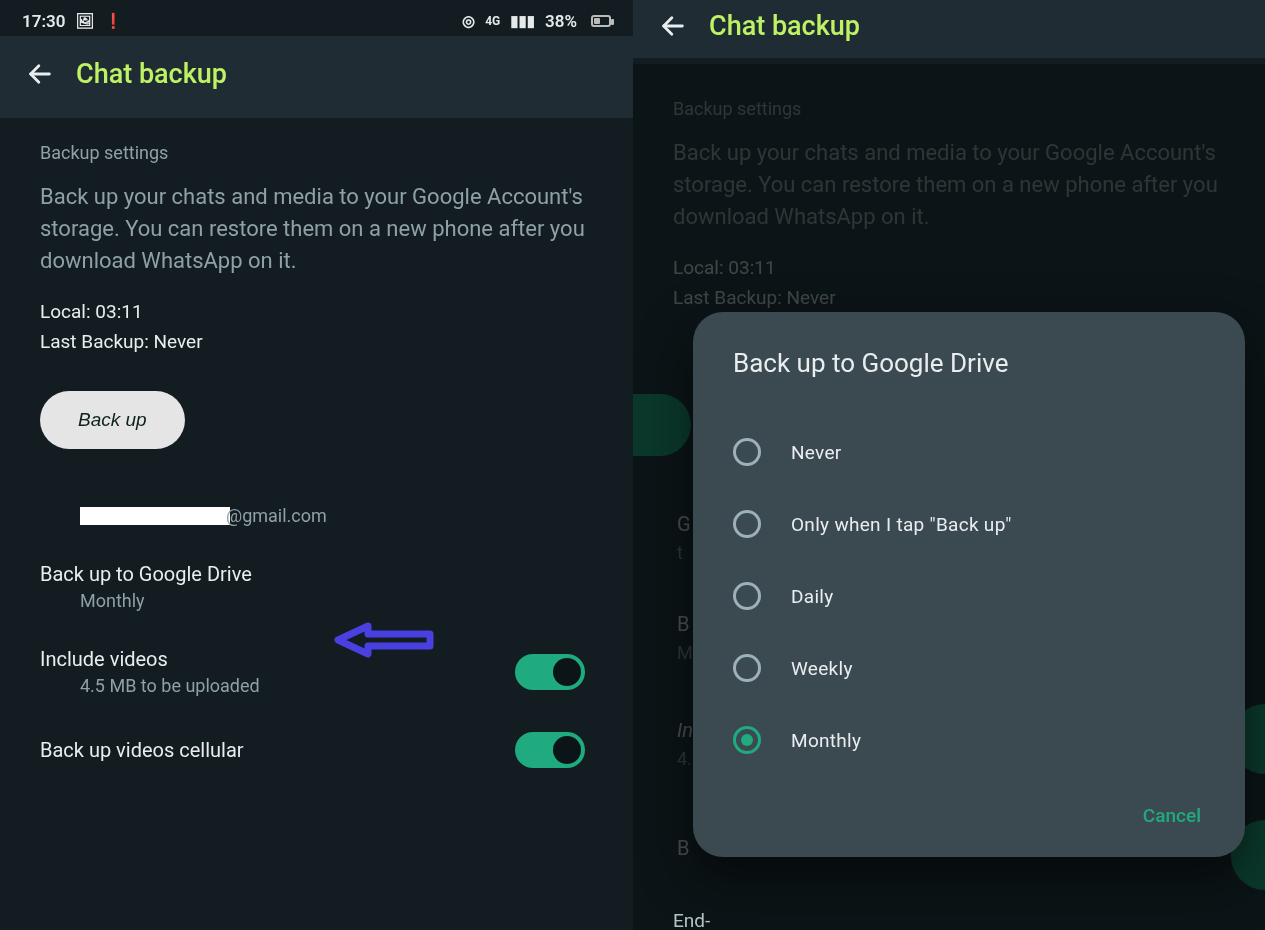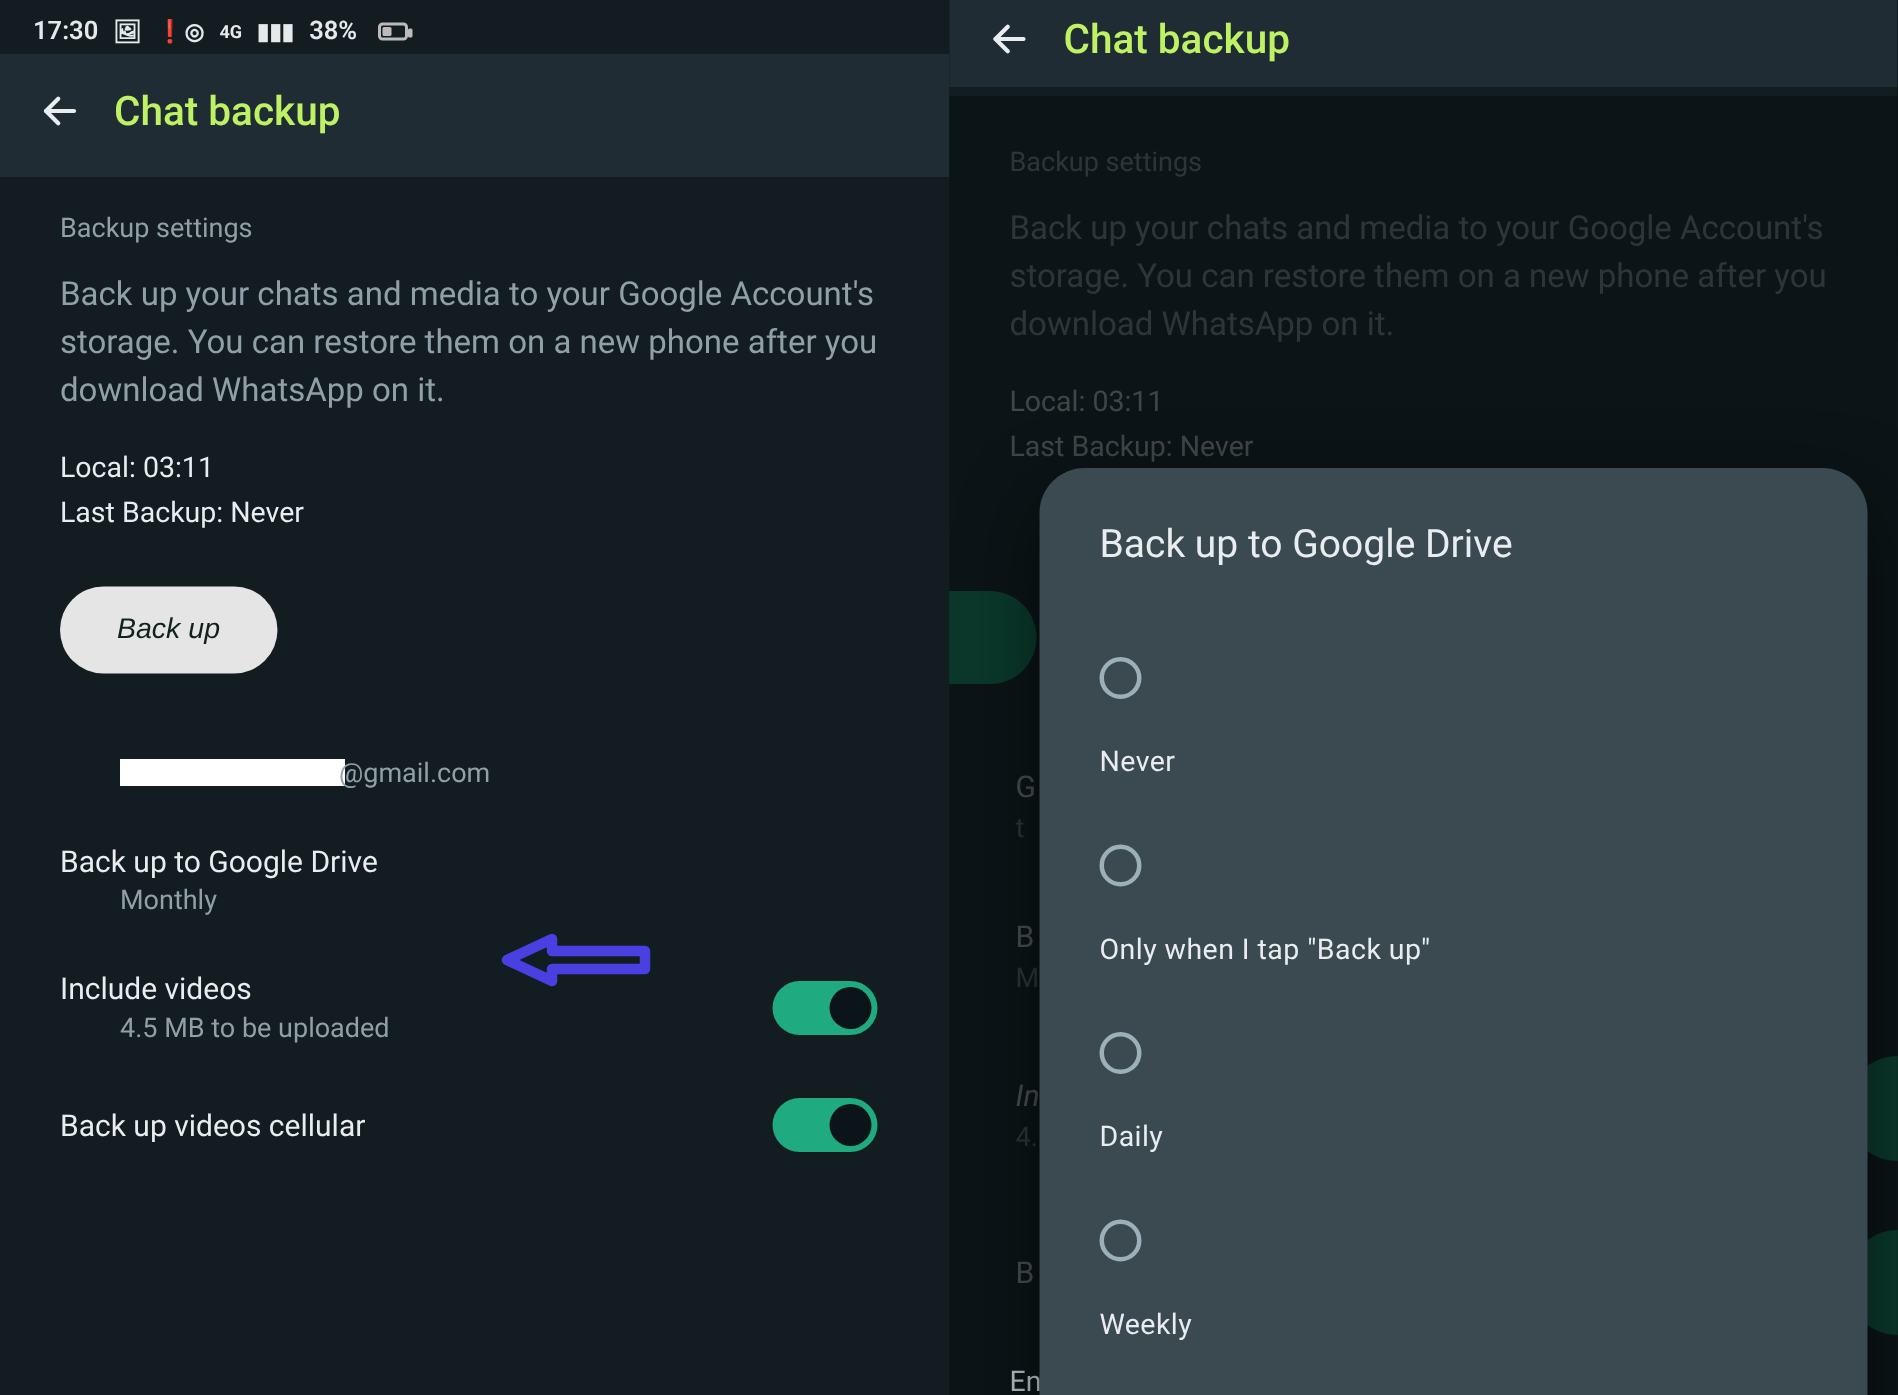--- a/index.html
+++ b/index.html
@@ -16,20 +16,21 @@
     height: 930px;
     background: #121c21;
     color: #e6e9ea;
   }
   .phone.left  { width: 633px; }
   .phone.right { width: 632px; }
 
   
   .statusbar {
     display: flex;
+    justify-content: space-between;
     align-items: center;
     padding: 6px 22px 0;
     height: 36px;
     font-size: 17px;
     font-weight: 600;
     color: #e6e9ea;
   }
   .statusbar .left,
   .statusbar .right-cluster {
     display: flex;
@@ -163,24 +164,24 @@
     padding: 36px 28px 20px 40px;
     box-shadow: 0 20px 50px rgba(0,0,0,.5);
   }
   .dialog .dlg-title {
     font-size: 26px;
     color: #e9edef;
     margin-bottom: 38px;
   }
   .dlg-option {
     display: flex;
+    align-items: center;
     gap: 30px;
     padding: 22px 0;
     cursor: pointer;
-    flex-direction: column;
   }
   .dlg-option .radio {
     width: 28px; height: 28px;
     border: 3px solid #9bb0b8;
     border-radius: 50%;
     flex-shrink: 0;
     position: relative;
   }
   .dlg-option.selected .radio {
     border-color: #1fab7f;

